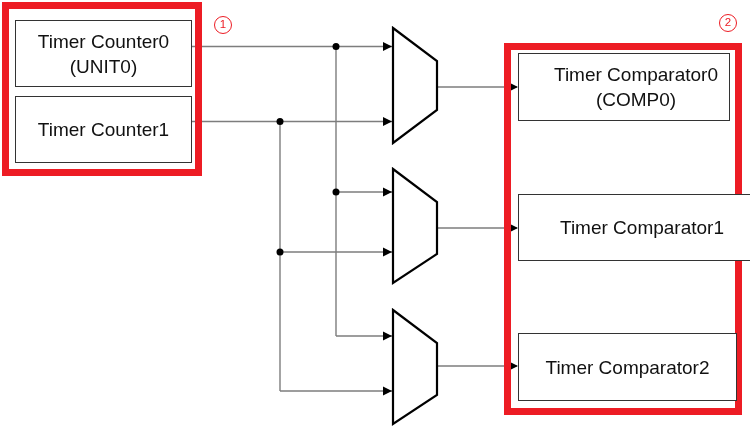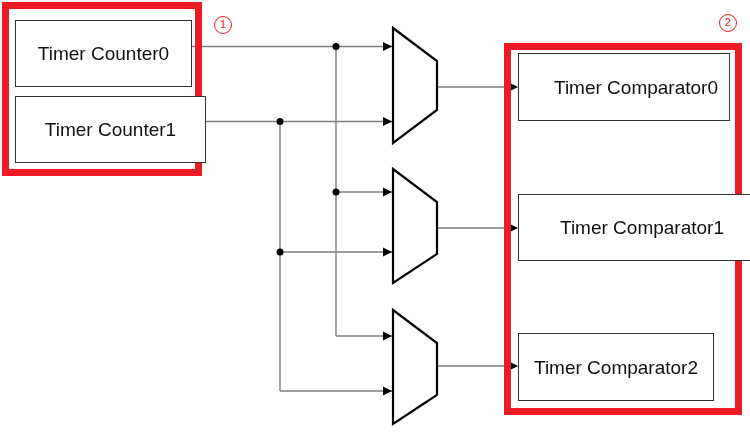--- a/index.html
+++ b/index.html
@@ -44,24 +44,24 @@
     align-items: center;
     justify-content: center;
     z-index: 3;
     color: #111111;
     font-size: 19px;
     line-height: 25px;
     text-align: center;
     white-space: nowrap;
   }
   .box.counter0 { left: 15px;  top: 13px;  width: 177px; height: 67px; margin-top: 7px; }
-  .box.counter1 { left: 15px;  top: 96px;  width: 191px; height: 67px; }
+  .box.counter1 { left: 15px;  top: 96px;  width: 177px; height: 67px; }
   .box.comp0    { left: 518px; top: 53px;  width: 212px; height: 68px; padding-left: 24px; }
   .box.comp1    { left: 518px; top: 194px; width: 248px; height: 67px; text-align: right; }
-  .box.comp2    { left: 518px; top: 333px; width: 196px; height: 68px; }
+  .box.comp2    { left: 518px; top: 333px; width: 219px; height: 68px; }
   .callout {
     position: absolute;
     width: 18px;
     height: 18px;
     border: 1.5px solid #ed1c24;
     border-radius: 50%;
     box-sizing: border-box;
     color: #ed1c24;
     font-size: 11.5px;
     line-height: 15px;
@@ -111,27 +111,29 @@
       <polygon points="393,169 437,202 437,254 393,283"></polygon>
       <polygon points="393,310 437,343 437,395 393,424"></polygon>
     </g>
   </svg>
 
   <div class="group-frame left"></div>
   <div class="group-frame right"></div>
 
   <div class="box counter0">
     <div>Timer Counter0</div>
+    <div>(UNIT0)</div>
   </div>
   <div class="box counter1">
     <div>Timer Counter1</div>
   </div>
 
   <div class="box comp0">
     <div>Timer Comparator0</div>
+    <div>(COMP0)</div>
   </div>
   <div class="box comp1">
     <div>Timer Comparator1</div>
   </div>
   <div class="box comp2">
     <div>Timer Comparator2</div>
   </div>
 
   <div class="callout c1">1</div>
   <div class="callout c2">2</div>

